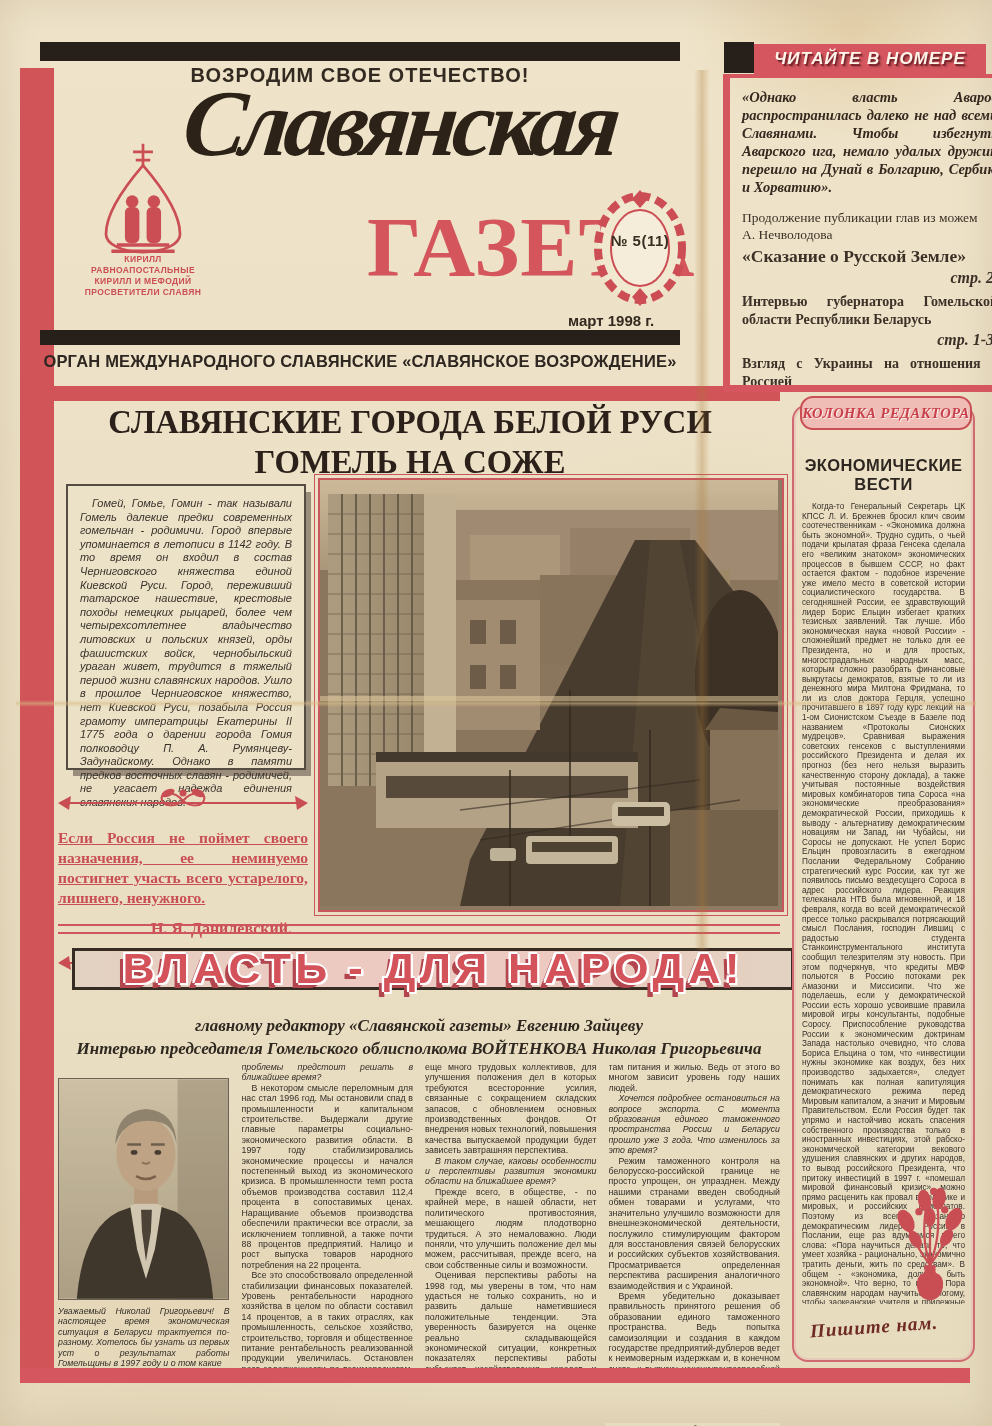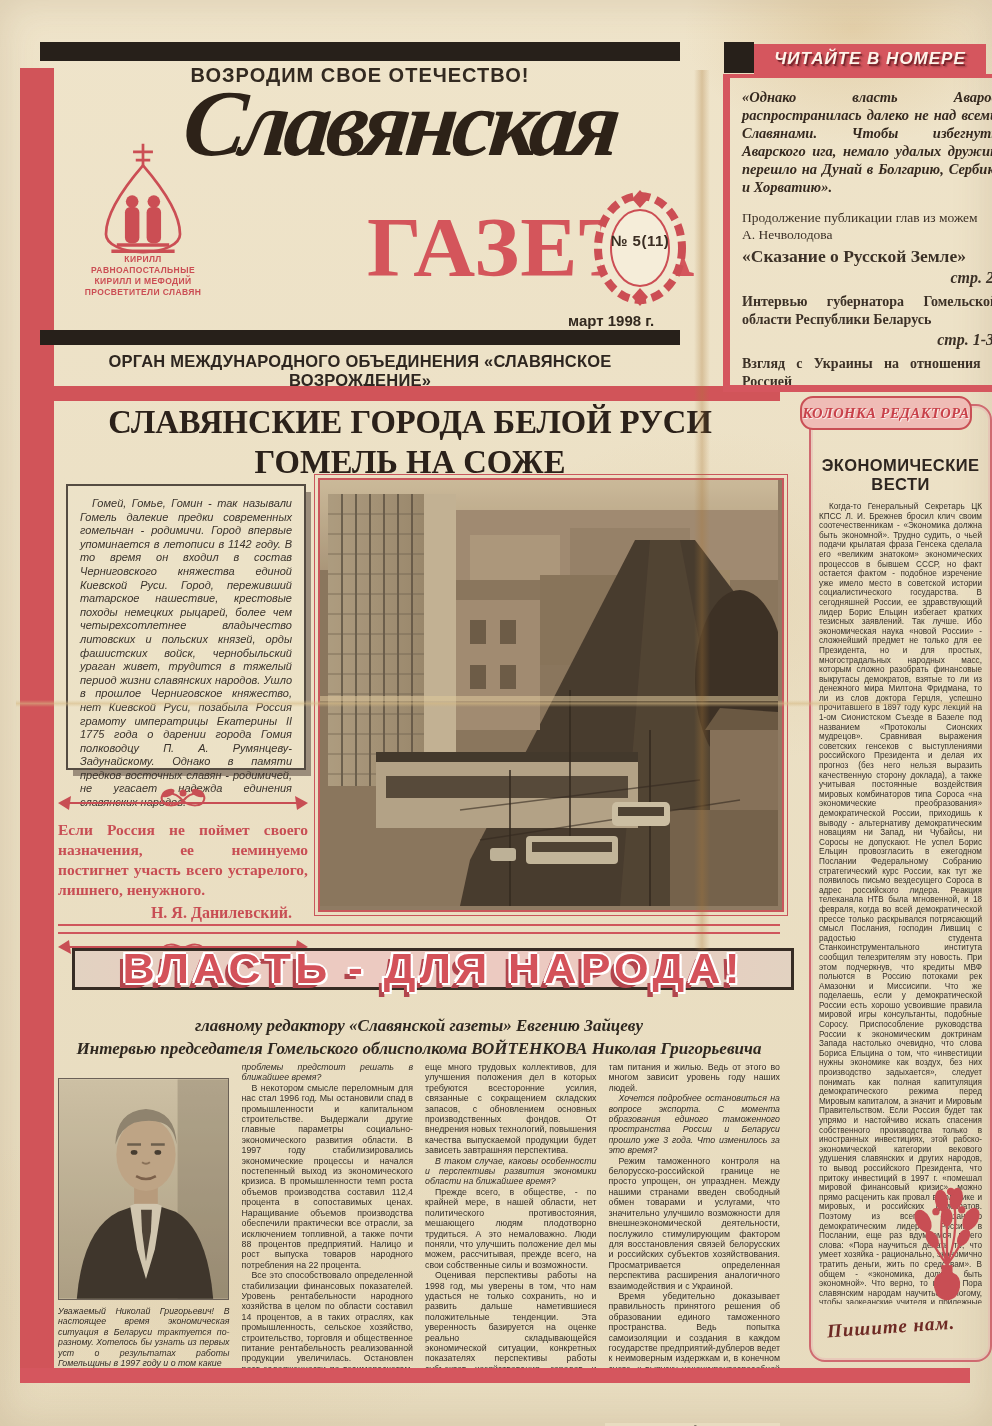--- a/index.html
+++ b/index.html
@@ -61,21 +61,21 @@
   .headline{position:absolute;left:40px;top:402px;width:740px;text-align:center;
     font:700 34px "Liberation Serif",serif;color:#2b211a;line-height:40px;transform:scaleX(.96);}
   .intro-box{position:absolute;left:66px;top:484px;width:240px;height:286px;box-sizing:border-box;
     border:2px solid #554c42;box-shadow:6px 7px 0 -1px #9b8d7b;background:rgba(238,228,204,.35);
     padding:11px 12px;}
   .intro-box p{margin:0;font:italic 400 11px/13.6px "Liberation Sans",sans-serif;color:#39322b;text-align:justify;text-indent:12px;}
   .city-photo{position:absolute;left:318px;top:478px;width:462px;height:430px;
     border:2px solid #c9565c;outline:1px solid #c9565c;outline-offset:3px;background:#8f7b63;}
   .city-photo svg{display:block;}
   .quote-box{position:absolute;left:56px;top:786px;width:254px;}
-  .quote-text{font:700 15.5px/20px "Liberation Serif",serif;color:#c84e54;text-align:justify;margin:4px 2px;}
+  .quote-text{font:700 15.5px/20px "Liberation Serif",serif;color:#c84e54;text-align:justify;margin:12px 2px;text-decoration:underline;}
   .quote-author{font:700 16px "Liberation Serif",serif;color:#c84e54;text-align:right;padding-right:18px;margin:2px 0 12px;}
   .orn-flip{transform:scaleY(-1);}
   .double-rule{position:absolute;left:58px;top:924px;width:722px;height:6px;
     border-top:2px solid #cf565c;border-bottom:2px solid #cf565c;}
 
   
   .banner{position:absolute;left:72px;top:948px;width:722px;height:42px;box-sizing:border-box;
     border:3px solid #362c24;display:flex;align-items:center;justify-content:center;
     background:linear-gradient(90deg,#e2d2c1, #eccac1 30%, #eccac1 70%, #e2d2c1);}
   .banner-text{font:800 42px "Liberation Sans",sans-serif;color:#d4525a;letter-spacing:4px;transform:scaleX(1.06);white-space:nowrap;
@@ -88,21 +88,21 @@
   .col .para{text-indent:10px;}
   .col .q{font-style:italic;text-indent:10px;}
   .col .q.cont,.col .cont{text-indent:0;}
   .portrait{margin-top:16px;width:171px;height:222px;border:1px solid #6b6157;box-sizing:border-box;margin-bottom:6px;}
   .continuation-note{position:absolute;left:605px;top:1423px;width:175px;text-align:right;
     font:italic 400 9.5px "Liberation Sans",sans-serif;color:#332d27;background:#e8dcc0;}
 
   
   .editor-box{position:absolute;left:792px;top:404px;width:183px;height:958px;box-sizing:border-box;
     border:2px solid #cf6a70;border-radius:16px;box-shadow:inset 0 0 0 2px rgba(231,185,180,.55);
-    padding:48px 8px 12px;overflow:hidden;margin-left:17px;}
+    padding:48px 8px 12px;overflow:hidden;}
   .editor-pill{position:absolute;left:800px;top:396px;width:168px;height:30px;background:#efbcb6;
     border:2px solid #c94f55;border-radius:13px;display:flex;align-items:center;justify-content:center;z-index:3;
     font:italic 800 14.5px "Liberation Serif",serif;color:#c8414a;letter-spacing:.5px;white-space:nowrap;
     text-shadow:1px 1px 0 rgba(255,255,255,.7);}
   .editor-title{text-align:center;font:700 16.5px "Liberation Sans",sans-serif;color:#2e2620;letter-spacing:.4px;margin:2px 0 8px;}
   .editor-text{height:802px;overflow:hidden;}
   .editor-text p{margin:0;font:8.2px/9.6px "Liberation Sans",sans-serif;color:#36302a;text-align:justify;text-indent:10px;}
   .flower{position:absolute;right:6px;bottom:54px;z-index:2;}
   .signature{position:absolute;left:16px;bottom:22px;z-index:2;
     font:italic 800 19px "Liberation Serif",serif;color:#6e2a24;transform:rotate(-4deg);letter-spacing:1px;}
@@ -149,21 +149,21 @@
         <ellipse cx="48" cy="58" rx="29" ry="38" fill="#f5edd9" stroke="#cc4e54" stroke-width="2"></ellipse>
         <path d="M48 0 l8 9 -8 9 -8 -9 Z" fill="#cc4e54"></path>
         <path d="M48 116 l8 -9 -8 -9 -8 9 Z" fill="#cc4e54"></path>
       </svg>
     </span>
     <div class="issue-number">№ 5(11)</div>
   </div>
   <div class="issue-date">март 1998 г.</div>
 
   <div class="midbar"></div>
-  <div class="organ-line">ОРГАН МЕЖДУНАРОДНОГО ОБЪЕДИНЕНИЯ «СЛАВЯНСКОЕ ВОЗРОЖДЕНИЕ»</div>
+  <div class="organ-line">ОРГАН МЕЖДУНАРОДНОГО СЛАВЯНСКИЕ «СЛАВЯНСКОЕ ВОЗРОЖДЕНИЕ»</div>
   <div class="redband-top"></div>
 
   <div class="toc-header">ЧИТАЙТЕ В НОМЕРЕ</div>
   <div class="toc-box">
       <div class="toc-line toc-quote">«Однако власть Аваров распространилась далеко не над всеми Славянами. Чтобы избегнуть Аварского ига, немало удалых дружин перешло на Дунай в Болгарию, Сербию и Хорватию».</div>
       <div class="toc-line toc-normal">Продолжение публикации глав из можем</div>
       <div class="toc-line toc-normal">А. Нечволодова</div>
       <div class="toc-line toc-big">«Сказание о Русской Земле»</div>
       <div class="toc-line toc-page">стр. 2</div>
       <div class="toc-line toc-bold">Интервью губернатора Гомельской области Республики Беларусь</div>

